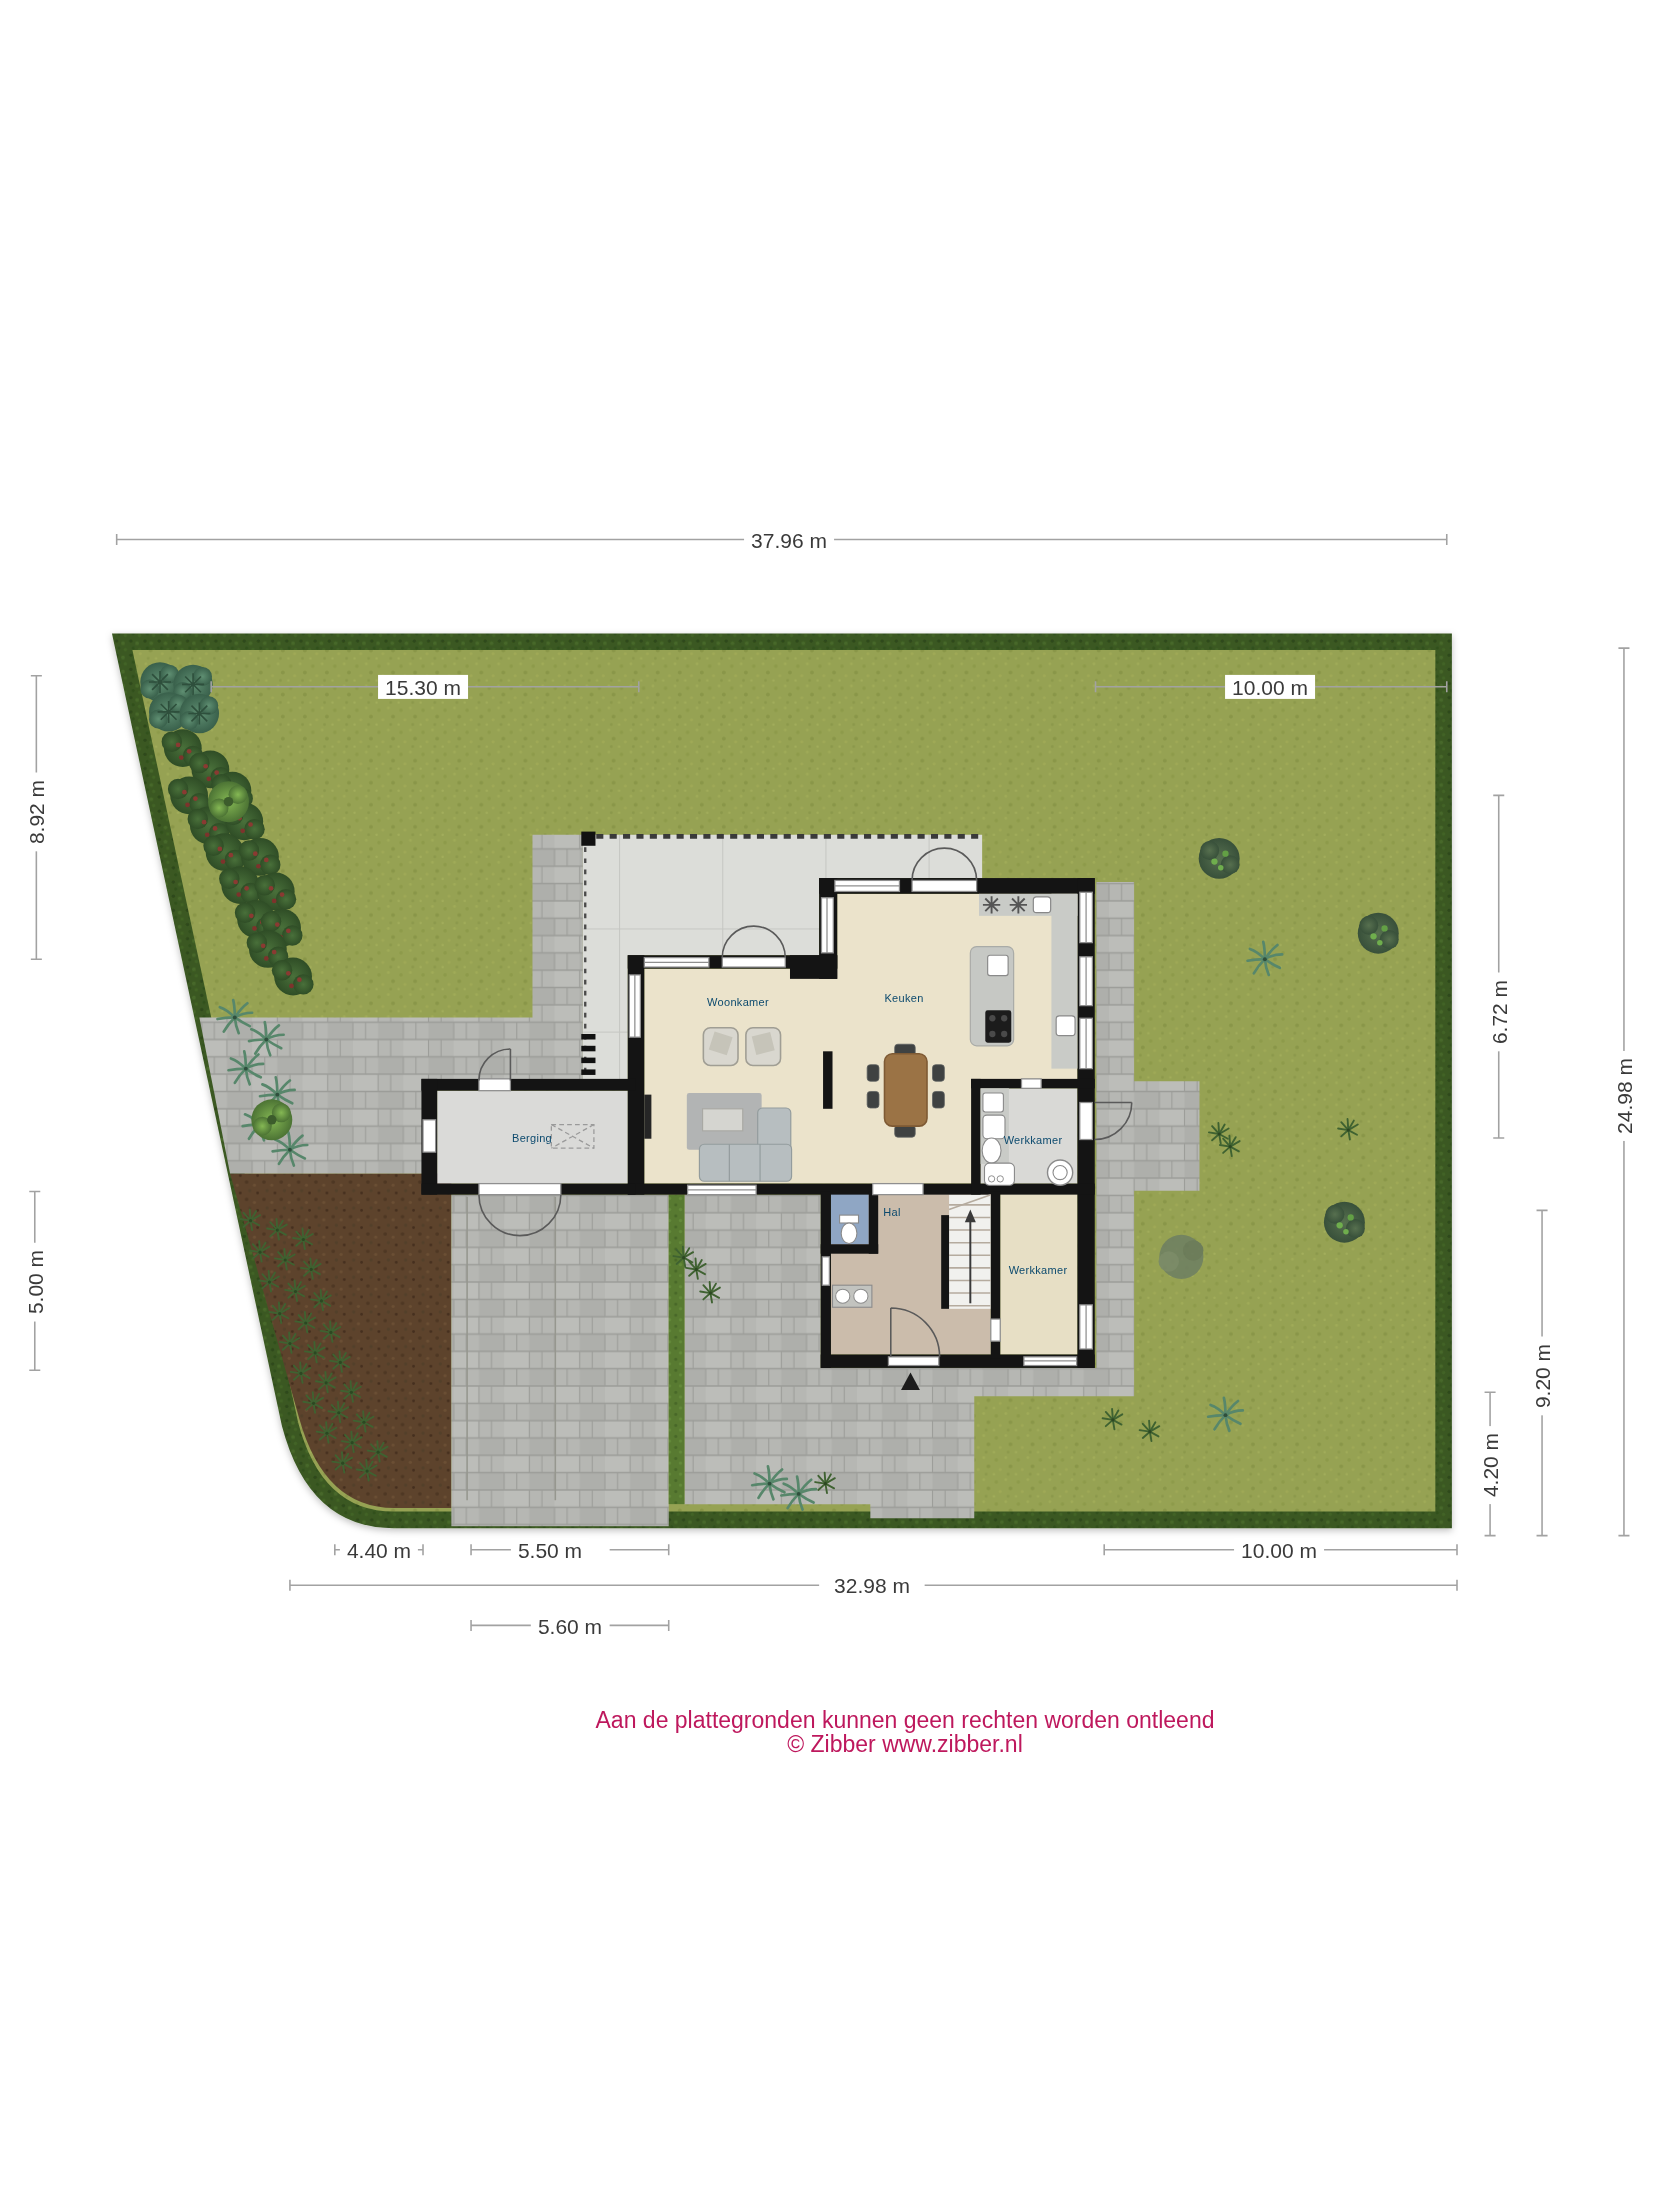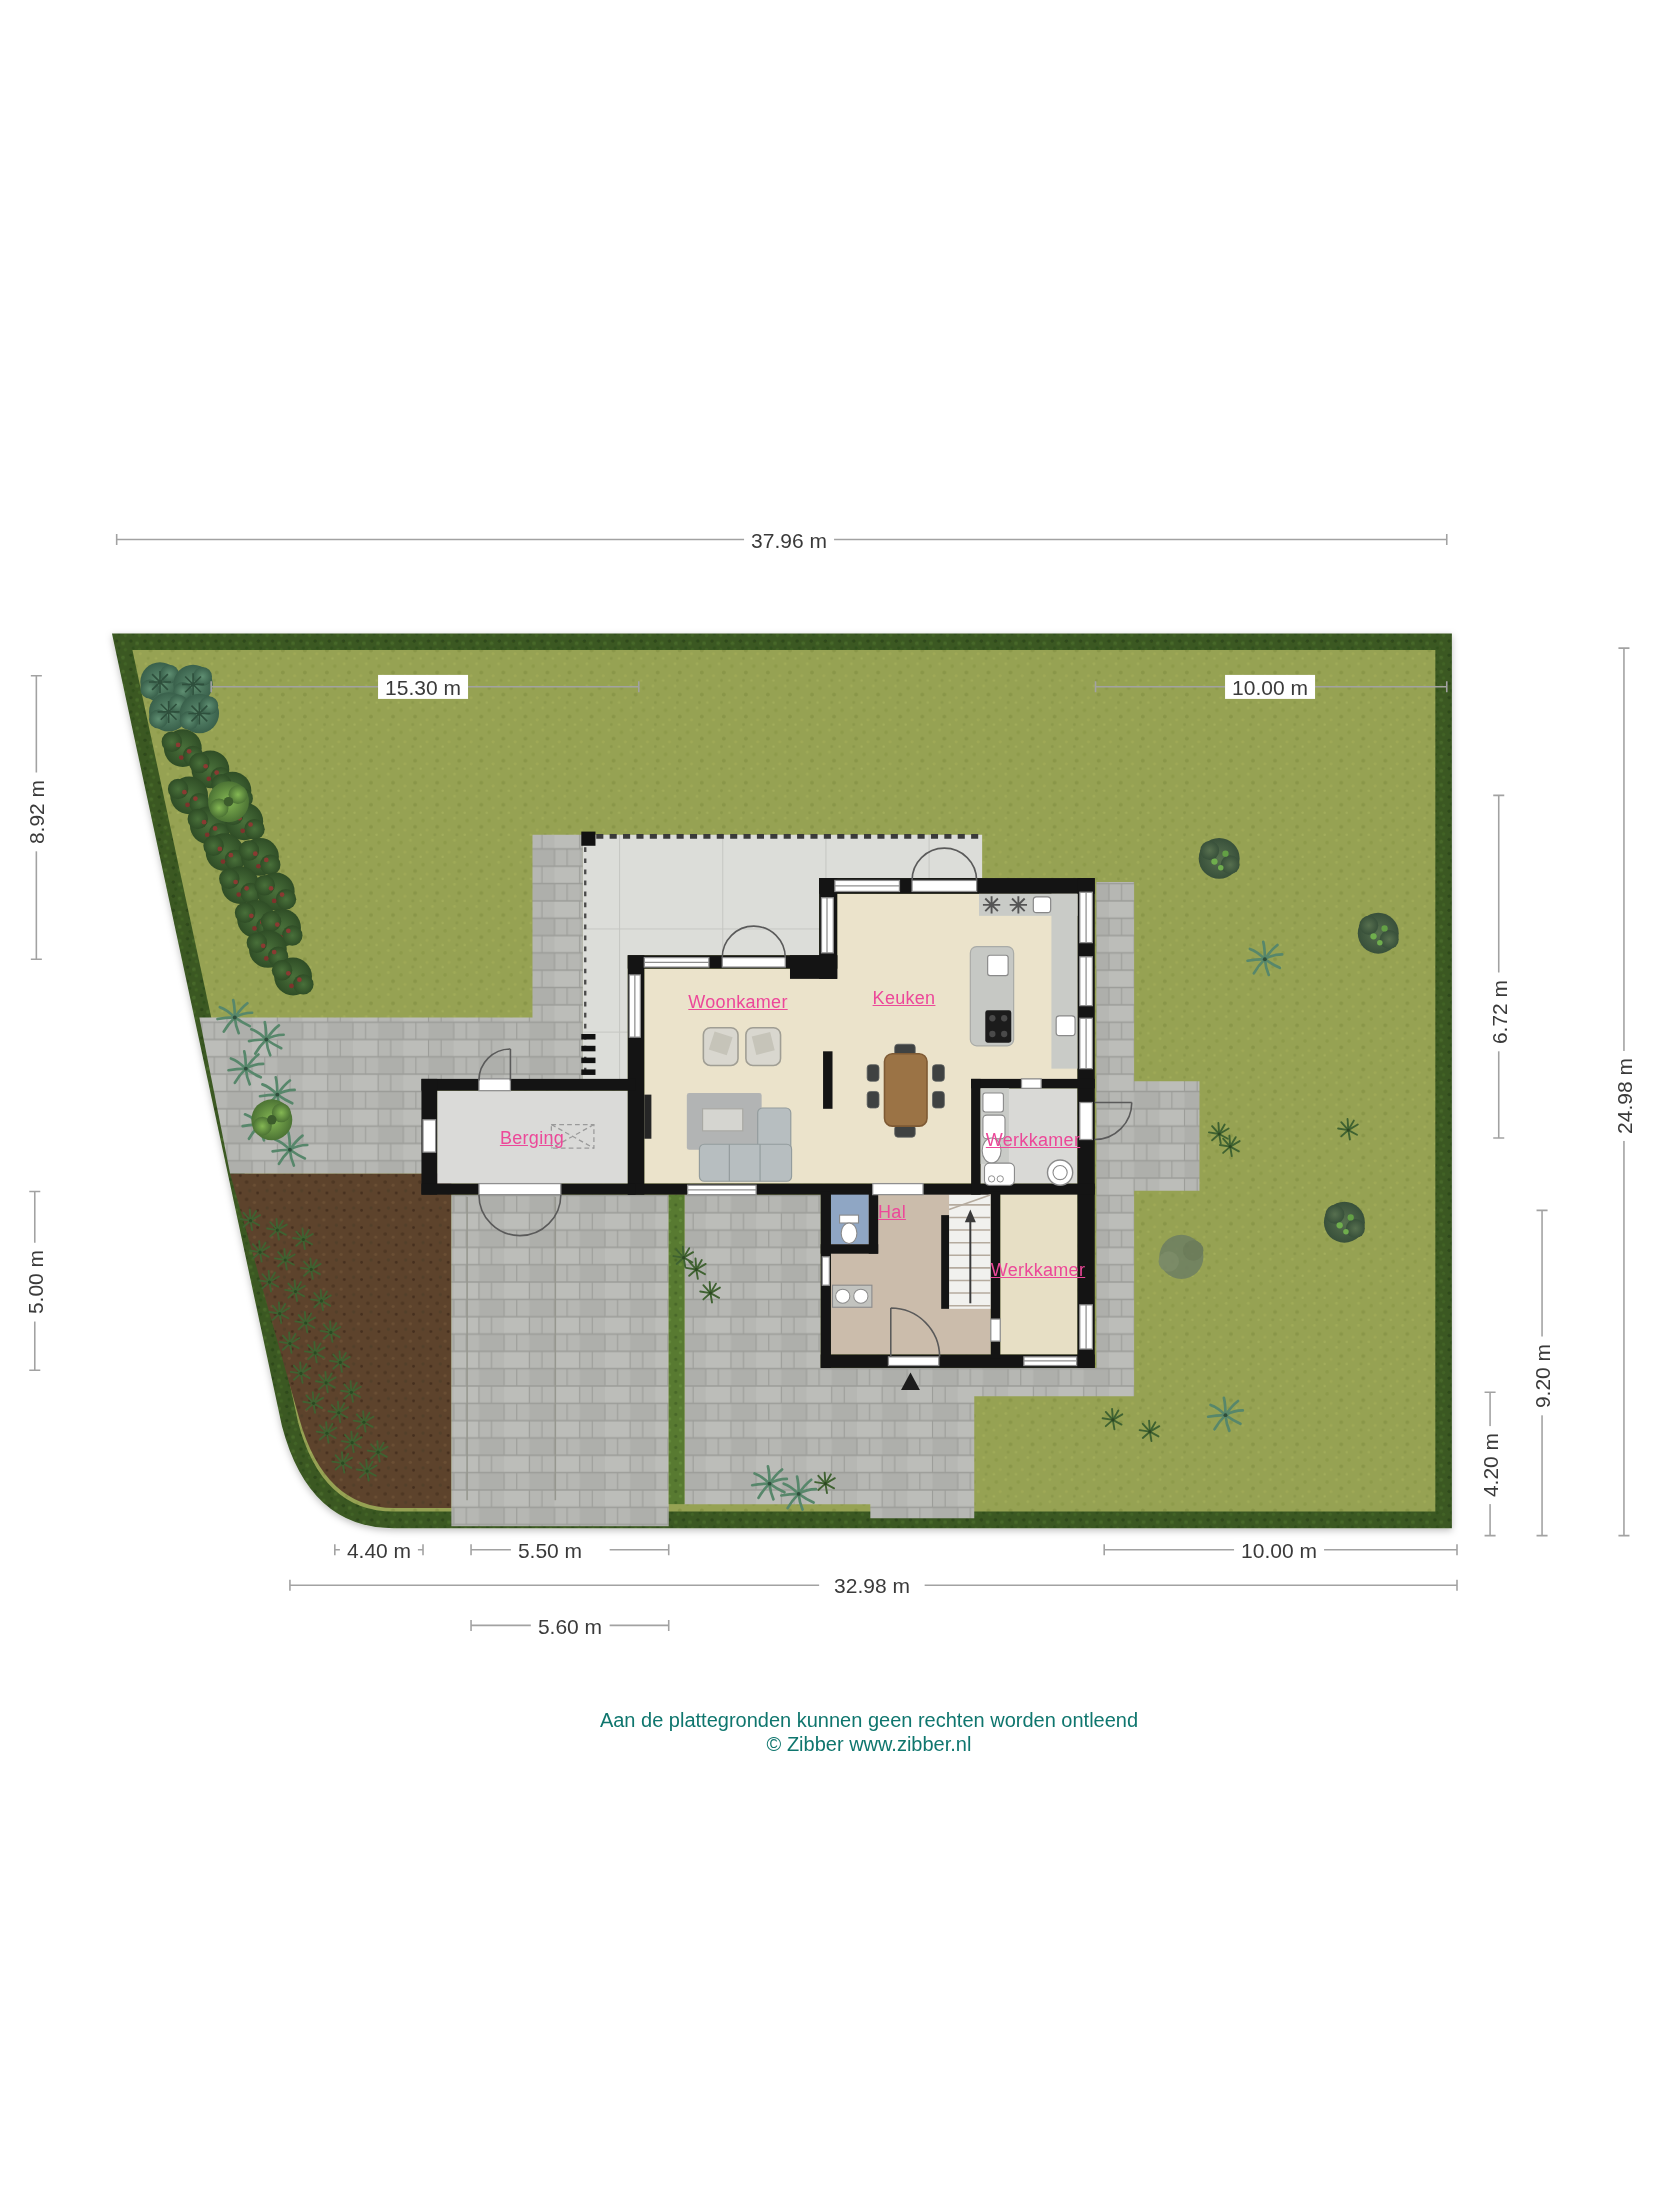--- a/index.html
+++ b/index.html
@@ -2,22 +2,22 @@
 <html style="--lawn: #96a252; --hedge: #3b5922; --soil: #5d432c; --paving: #b6b7b3; --terrace: #dcddd9; --floor_main: #ebe3cb; --floor_hal: #cbbcab; --floor_utility: #d9d9d6; --floor_toilet: #8fa6c4; --wall: #141414; --wood: #9b7345; --dimension_line: #a2a2a2;font-size:12.6px"><head>
 <meta charset="utf-8">
 <style>
   html,body{margin:0;padding:0;background:#ffffff;}
   #page{position:relative;width:1654px;height:2060px;background:#fff;overflow:hidden;
         font-family:"Liberation Sans",sans-serif;}
   #plan-svg{position:absolute;left:0;top:0;}
   .lbl{position:absolute;transform:translate(-50%,-50%);white-space:nowrap;line-height:1;}
   .lbl.v{transform:translate(-50%,-50%) rotate(-90deg);}
   .dim{font-size:21px;color:#3a3a3a;background:#fff;padding:1.6px 7px;}
-  .room{font-size:18px;color:#ec4899;letter-spacing:0.3px;text-decoration:underline;}
-  .foot{font-size:20px;color:#0f766e;}
+  .room{font-size:11px;color:#0c4a6e;letter-spacing:0.3px;}
+  .foot{font-size:23px;color:#be185d;margin-left:36px;}
 </style>
 </head>
 <body>
 
 <div id="page">
 
 <svg id="plan-svg" width="1654" height="2205" viewBox="0 0 2100 2800">
   <defs>
     <pattern id="patLawn" width="28" height="28" patternUnits="userSpaceOnUse">
       <rect width="28" height="28" fill="#96a252"></rect>

